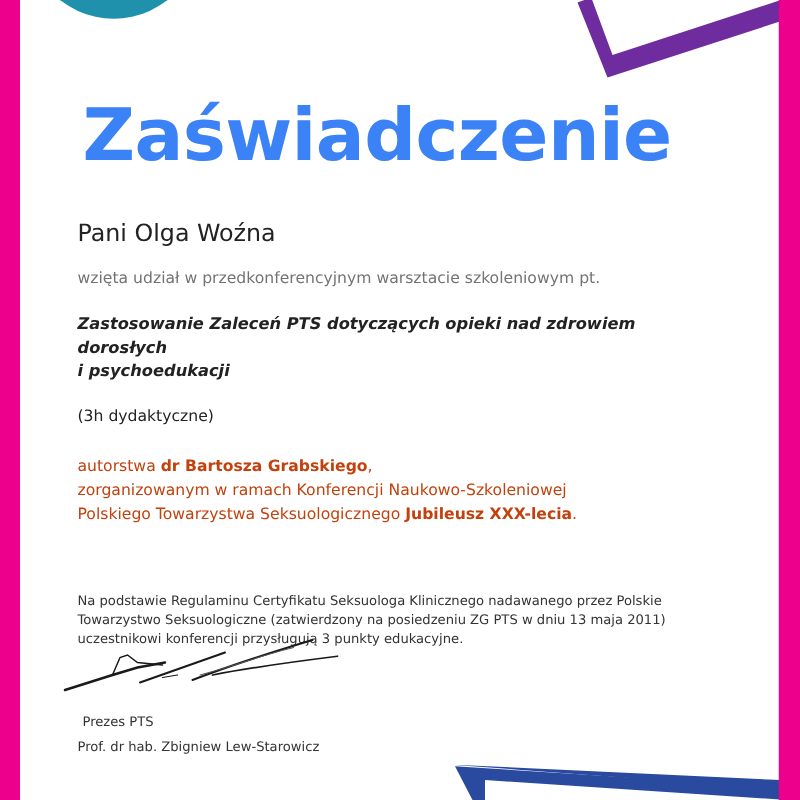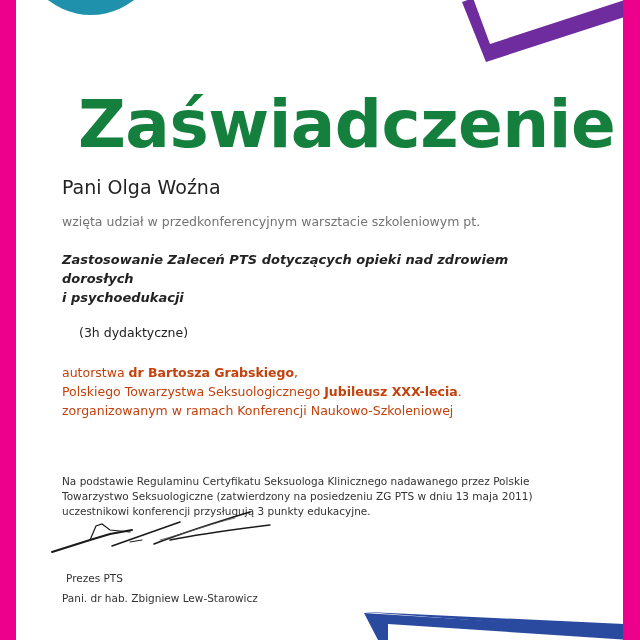--- a/index.html
+++ b/index.html
@@ -14,29 +14,29 @@
   .bar.right { right: 0; }
   .deco { position: absolute; z-index: 1; }
   .teal-circle {
     position: absolute; left: 16px; top: -150px; width: 150px; height: 165px;
     border-radius: 50%; background: #1f91ad; z-index: 1;
   }
   .content { position: absolute; left: 62px; top: 0; width: 540px; z-index: 2; }
   .title {
     position: absolute; top: 70px; left: 0;
     font-family: "DejaVu Sans", sans-serif; font-weight: bold;
-    font-size: 66px; letter-spacing: -0.5px; color: #15803d; margin: 16px;
+    font-size: 58px; letter-spacing: -0.5px; color: #3b82f6; margin: 4px;
   }
   .recipient { position: absolute; top: 176px; left: 0; font-size: 19px; color: #222; }
   .intro { position: absolute; top: 214px; left: 0; font-size: 12.5px; color: #737373; }
   .topic {
     position: absolute; top: 250px; left: 0; width: 520px;
     font-size: 13px; font-weight: bold; font-style: italic; line-height: 19px; color: #222;
   }
-  .hours { position: absolute; top: 325px; left: 17px; font-size: 12.5px; color: #222; }
+  .hours { position: absolute; top: 325px; left: 0; font-size: 12.5px; color: #222; }
   .author { position: absolute; top: 363px; left: 0; width: 540px; font-size: 12.5px; line-height: 19px; color: #c2410c; }
   .author b { font-weight: bold; }
   .note { position: absolute; top: 434px; left: 0; width: 520px; font-size: 10.5px; line-height: 15px; color: #333; margin-top: 40px; }
   .signature { position: absolute; top: 500px; left: -12px; width: 230px; height: 60px; }
   .sig-role { position: absolute; top: 572px; left: 4px; font-size: 10.5px; color: #333; }
   .sig-name { position: absolute; top: 592px; left: 0; font-size: 10.5px; color: #333; }
 </style>
 </head>
 <body>
 
@@ -64,22 +64,22 @@
 
   <div class="topic">
     <div>Zastosowanie Zaleceń PTS dotyczących opieki nad zdrowiem dorosłych</div>
     <div>i psychoedukacji</div>
   </div>
 
   <div class="hours">(3h dydaktyczne)</div>
 
   <div class="author">
     <div><span>autorstwa </span><b>dr Bartosza Grabskiego</b><span>,</span></div>
+    <div>zorganizowanym w ramach Konferencji Naukowo-Szkoleniowej</div>
     <div><span>Polskiego Towarzystwa Seksuologicznego </span><b>Jubileusz XXX-lecia</b><span>.</span></div>
-    <div>zorganizowanym w ramach Konferencji Naukowo-Szkoleniowej</div>
   </div>
 
   <div class="note">
     <div>Na podstawie Regulaminu Certyfikatu Seksuologa Klinicznego nadawanego przez Polskie</div>
     <div>Towarzystwo Seksuologiczne (zatwierdzony na posiedzeniu ZG PTS w dniu 13 maja 2011)</div>
     <div>uczestnikowi konferencji przysługują 3 punkty edukacyjne.</div>
   </div>
 
   <svg class="signature" viewBox="0 0 230 60">
     <g fill="none" stroke="#1a1a1a" stroke-linecap="round">
@@ -87,14 +87,14 @@
       <path d="M40,40 L46,26 L52,24 L60,30 L80,32" stroke-width="1.2"></path>
       <path d="M62,46 L130,22" stroke-width="1.6"></path>
       <path d="M80,42 L92,40" stroke-width="1"></path>
       <path d="M104,44 C130,34 160,24 200,12" stroke-width="1.6"></path>
       <path d="M110,40 C140,32 160,24 185,18" stroke-width="0.8" stroke="#555"></path>
       <path d="M120,40 C150,34 180,30 220,25" stroke-width="1.4"></path>
     </g>
   </svg>
 
   <div class="sig-role">Prezes PTS</div>
-  <div class="sig-name">Pani. dr hab. Zbigniew Lew-Starowicz</div>
+  <div class="sig-name">Prof. dr hab. Zbigniew Lew-Starowicz</div>
 </div>
 
 </body></html>

